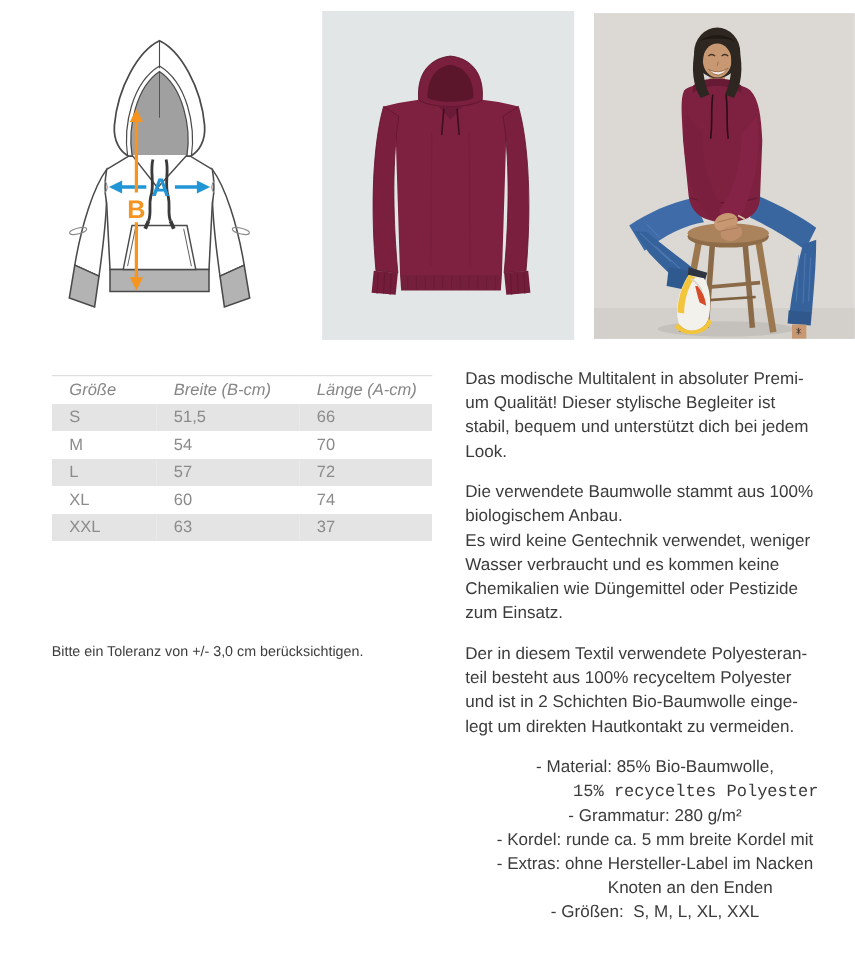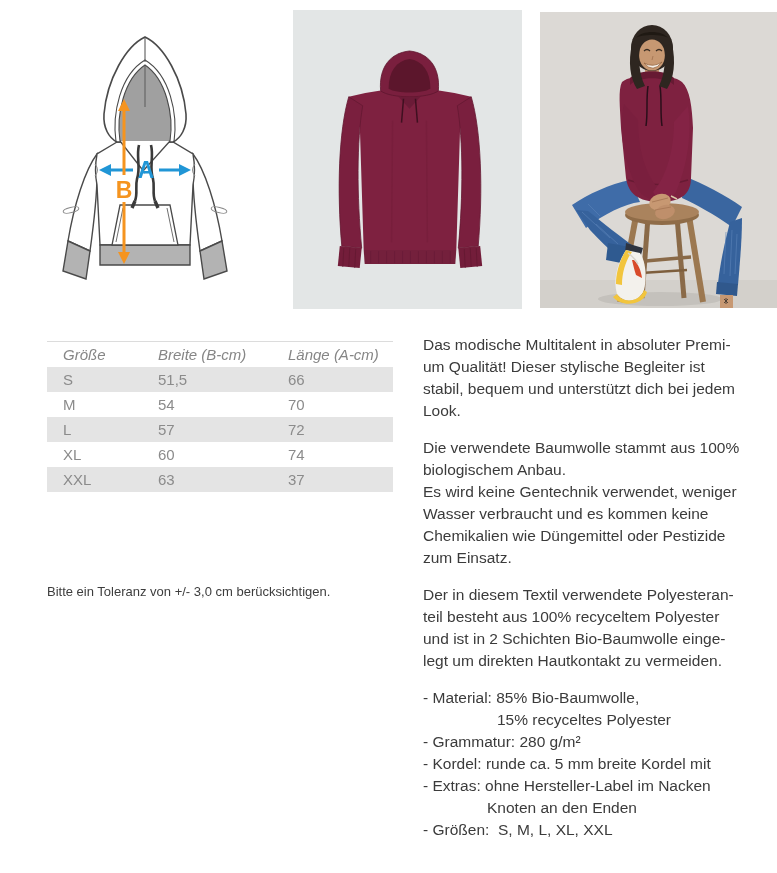--- a/index.html
+++ b/index.html
@@ -25,22 +25,22 @@
     white-space:nowrap;overflow:hidden;}
   table.size col.c1{width:95px;} table.size col.c2{width:130px;} table.size col.c3{width:121px;}
   table.size tbody tr:nth-child(odd){background:#e4e4e4;}
   table.size tbody tr:nth-child(even){background:#ffffff;}
 
   #tolerance-note{left:47px;top:584px;width:370px;font-size:13px;color:#3d3d3d;}
 
   
   #description{left:423px;top:330px;width:345px;font-size:15.5px;line-height:22px;color:#3b3b3b;}
   #description .para{white-space:pre-line;margin:4px 0 15px 0;}
-  .spec{white-space:pre-wrap;line-height:22px;}
-  .spec.indent-a{padding-left:74px;}
+  .spec{white-space:pre-wrap;line-height:22px;text-align:center;}
+  .spec.indent-a{padding-left:74px;font-family:Liberation Mono, monospace;}
   .spec.indent-b{padding-left:64px;}
 </style>
 </head>
 <body>
 
 <div class="abs" id="tech-block">
   <svg viewBox="0 0 245 290">
 
     <path d="M57,139 C45,155 34,190 28,226 L50,236 C55,200 57,175 57,160 Z" fill="#ffffff" stroke="#4a4a4a" stroke-width="1.4"></path>
     <path d="M153,139 C165,155 176,190 182,226 L160,236 C155,200 153,175 153,160 Z" fill="#ffffff" stroke="#4a4a4a" stroke-width="1.4"></path>

